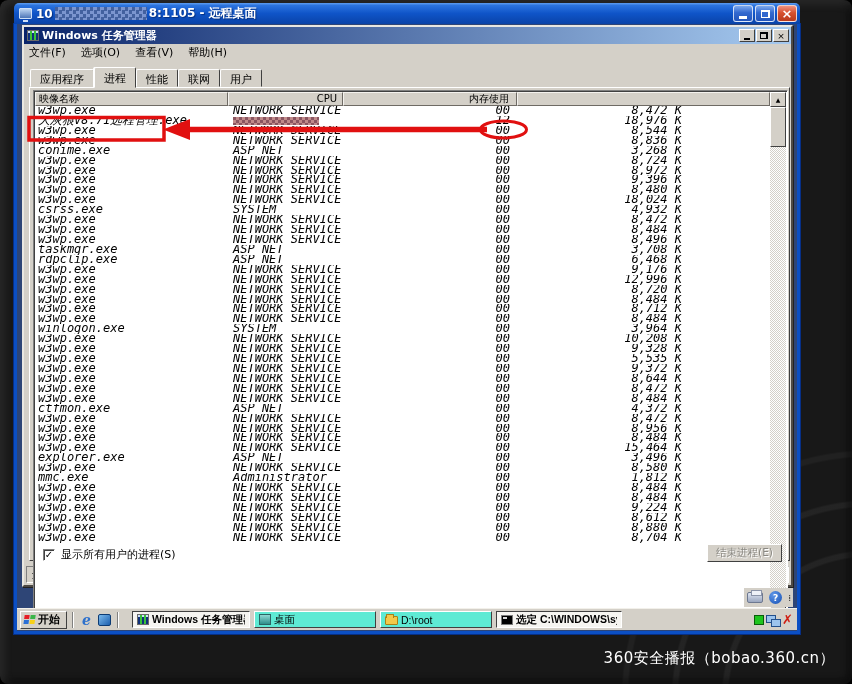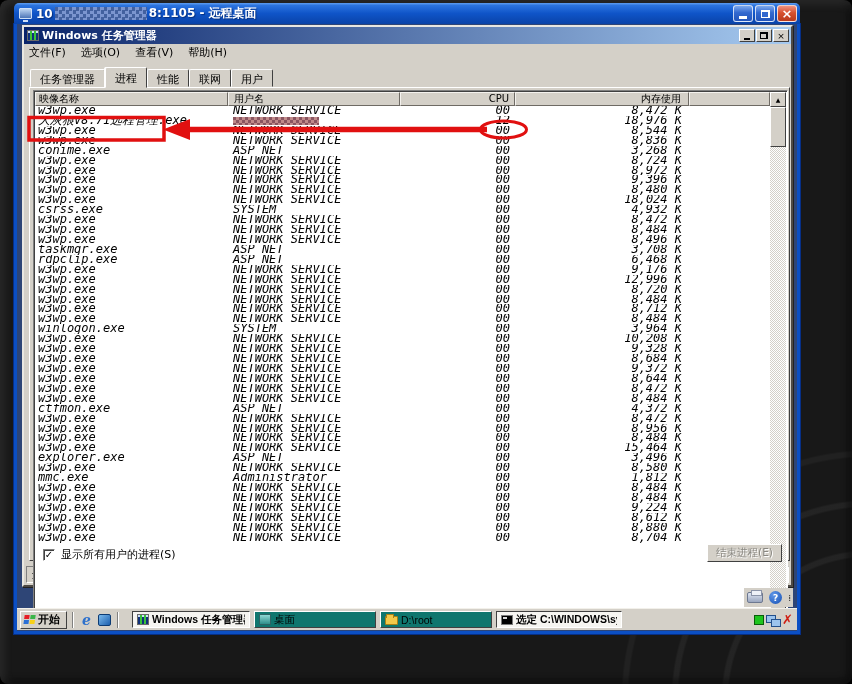--- a/index.html
+++ b/index.html
@@ -117,21 +117,21 @@
     display:flex; align-items:center; gap:3px; padding:0 3px; font-size:11px; font-weight:bold; color:#000;
     font-family:"DejaVu Sans", sans-serif; flex:none; }
   .flag { width:11px; height:10px; display:grid; grid-template-columns:5px 5px; grid-template-rows:4px 4px; gap:1px; transform:skewX(-8deg); flex:none; }
   .flag i:nth-child(1){background:#e61e25}.flag i:nth-child(2){background:#3bb54a}
   .flag i:nth-child(3){background:#2a6fd6}.flag i:nth-child(4){background:#f8d117}
   .tb-div { width:2px; height:16px; border-left:1px solid #808080; border-right:1px solid #fff; flex:none; margin:0 2px; }
   .ql { width:15px; height:15px; flex:none; display:flex; align-items:center; justify-content:center; }
   .ie-glyph { color:#2e71cc; font-weight:bold; font-style:italic; font-size:14px; font-family:"DejaVu Serif", serif; }
   .ql2-glyph { width:13px; height:12px; border-radius:2px; background:linear-gradient(135deg,#7ab9ec,#1d5fae); border:1px solid #0c3b74; }
   .task-btn { height:17px; display:flex; align-items:center; gap:3px; padding:0 4px; font-size:10.5px; color:#000;
-    background:#0f766e; border:1px solid; border-color:#fff #404040 #404040 #fff; white-space:nowrap; overflow:hidden; flex:none; }
+    background:#5eead4; border:1px solid; border-color:#fff #404040 #404040 #fff; white-space:nowrap; overflow:hidden; flex:none; }
   .task-btn.active { background:#f6f5f1; border-color:#404040 #fff #fff #404040; font-weight:bold; }
   .task-btn .lbl { overflow:hidden; text-overflow:clip; }
   .tb1 { width:118px; margin-left:8px; } .tb2 { width:122px; margin-left:4px; } .tb3 { width:112px; margin-left:4px; } .tb4 { width:126px; margin-left:4px; }
   .spacer { flex:1; }
   
   .i-taskmgr { width:12px; height:11px; border:1px solid #6b6b6b; flex:none;
     background:linear-gradient(180deg,#cfe2f8 0 2px,#10307a 2px),#10307a;
     background-image:repeating-linear-gradient(90deg,transparent 0 2px,#39c239 2px 4px),linear-gradient(180deg,#cfe2f8 0 2px,#10307a 2px); }
   .i-desktop { width:12px; height:11px; border:1px solid #2c6464; background:linear-gradient(180deg,#8fd8d4,#2e8f8a); flex:none; }
   .i-folder { position:relative; width:13px; height:9px; background:#f3c94a; border:1px solid #ab8115; border-radius:1px; margin-top:2px; flex:none; }
@@ -197,32 +197,31 @@
             <span class="tm-btn">×</span>
           </span>
         </div>
         <div class="tm-menubar">
             <span class="menu-item">文件(F)</span>
             <span class="menu-item">选项(O)</span>
             <span class="menu-item">查看(V)</span>
             <span class="menu-item">帮助(H)</span>
           </div>
         <div class="tm-tabs">
-            <span class="tab">任务管理器</span>
+            <span class="tab">应用程序</span>
             <span class="tab active">进程</span>
             <span class="tab">性能</span>
             <span class="tab">联网</span>
             <span class="tab">用户</span>
           </div>
 
         <div class="tab-page">
           <div class="tm-table">
             <div class="tm-thead">
                 <span class="hcell c-name">映像名称</span>
-                <span class="hcell c-user">用户名</span>
                 <span class="hcell c-cpu" style="text-align: right;">CPU</span>
                 <span class="hcell c-mem" style="text-align: right;">内存使用</span>
                 <span class="hcell c-extra"></span>
               </div>
             <div class="tm-rows">
                 <div class="trow">
                   <span class="c c-name">w3wp.exe</span>
                   <span class="c c-user">NETWORK SERVICE</span>
                   <span class="c c-cpu">00</span>
                   <span class="c c-mem">8,472 K</span>
@@ -368,21 +367,21 @@
                 <div class="trow">
                   <span class="c c-name">w3wp.exe</span>
                   <span class="c c-user">NETWORK SERVICE</span>
                   <span class="c c-cpu">00</span>
                   <span class="c c-mem">9,328 K</span>
                 </div>
                 <div class="trow">
                   <span class="c c-name">w3wp.exe</span>
                   <span class="c c-user">NETWORK SERVICE</span>
                   <span class="c c-cpu">00</span>
-                  <span class="c c-mem">8,684 K</span>
+                  <span class="c c-mem">5,535 K</span>
                 </div>
                 <div class="trow">
                   <span class="c c-name">w3wp.exe</span>
                   <span class="c c-user">NETWORK SERVICE</span>
                   <span class="c c-cpu">00</span>
                   <span class="c c-mem">9,372 K</span>
                 </div>
                 <div class="trow">
                   <span class="c c-name">w3wp.exe</span>
                   <span class="c c-user">NETWORK SERVICE</span>
@@ -560,13 +559,14 @@
     </div>
   </div>
 
   <svg class="annot" viewBox="0 0 852 684" xmlns="http://www.w3.org/2000/svg">
     <rect x="29" y="117.5" width="135" height="22.5" fill="none" stroke="#e11010" stroke-width="3.5"></rect>
     <line x1="487" y1="129.5" x2="188" y2="129.5" stroke="#e11010" stroke-width="5.5"></line>
     <polygon points="163,129.5 190,119 190,140" fill="#e11010"></polygon>
     <ellipse cx="503.5" cy="129.5" rx="23" ry="8.5" fill="none" stroke="#e11010" stroke-width="3"></ellipse>
   </svg>
 
+  <div class="watermark">360安全播报（bobao.360.cn）</div>
 </div>
 
 </body></html>

